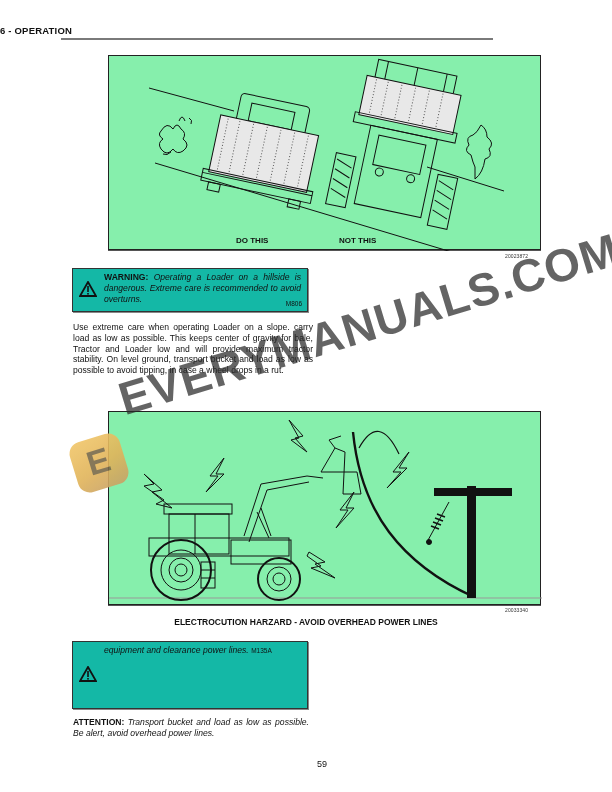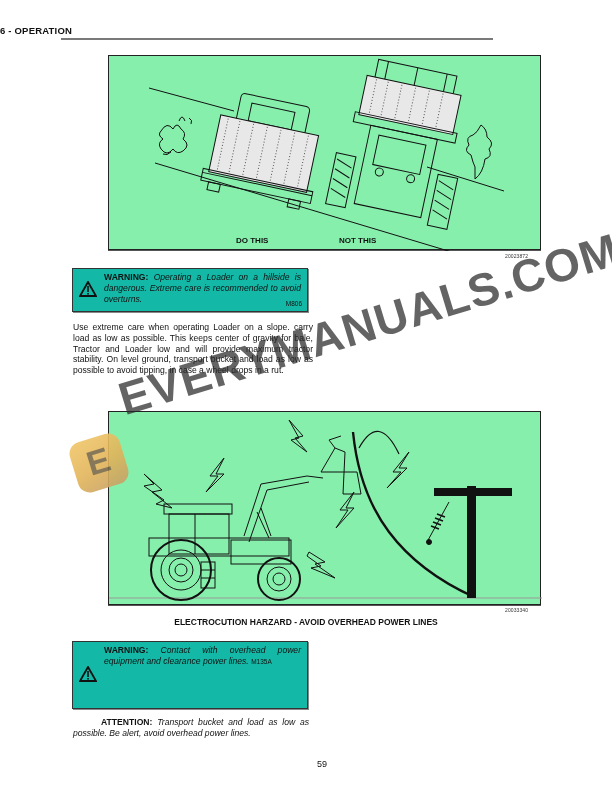--- a/index.html
+++ b/index.html
@@ -28,21 +28,21 @@
   .wlabel { font-weight: bold; font-style: normal; }
   .wbody { font-style: italic; }
   .wcode { font-style: normal; font-size: 6.5px; }
   .warn1 .wcode { position: absolute; right: 5px; bottom: 4px; }
   .justify { text-align: justify; text-align-last: left; }
   .spread { text-align: justify; text-align-last: justify; letter-spacing: 1.2px; }
   .para { position: absolute; left: 73px; top: 322px; width: 240px; font-size: 8.6px; line-height: 10.8px;
           text-align: justify; }
   .caption { position: absolute; left: 0; width: 612px; text-align: center; top: 617px; font-size: 8.5px; font-weight: bold; }
   .attention { position: absolute; left: 73px; top: 717px; width: 236px; font-size: 8.6px; line-height: 11px; text-align: justify; }
-  .att-label { font-weight: bold; margin-left: 28px; }
+  .att-label { font-weight: bold; }
   .att-body { font-style: italic; }
   .page-num { position: absolute; left: 0; width: 612px; top: 759px; text-align: center; font-size: 9px; padding-left: 16px; }
   .watermark { position: absolute; left: 0; top: 0; width: 612px; height: 792px; pointer-events: none; }
   .wm-text { position: absolute; left: 128px; top: 372px; font-size: 46px; font-weight: bold;
              color: rgba(40,40,40,0.72); transform: rotate(-17deg); transform-origin: left bottom;
              letter-spacing: 1px; white-space: nowrap; }
   .wm-logo { position: absolute; left: 73px; top: 437px; width: 52px; height: 52px; border-radius: 12px;
              background: linear-gradient(160deg, #f2c76a 0%, #e1b45a 55%, #c7a066 100%);
              transform: rotate(-17deg); opacity: 0.9; }
   .wm-logo span { position: absolute; left: 0; top: 5px; width: 52px; text-align: center; font-size: 34px;
@@ -170,21 +170,20 @@
 <div class="fig-code code2">20033340</div>
 <div class="caption">ELECTROCUTION HARZARD - AVOID OVERHEAD POWER LINES</div>
 
 <div class="warn warn2">
   <svg class="tri" width="18" height="16" viewBox="0 0 18 16">
     <path d="M9 1 L17 15 H1 Z" fill="none" stroke="#111" stroke-width="1.8"></path>
     <rect x="8.2" y="5" width="1.6" height="6" fill="#111"></rect>
     <rect x="8.2" y="12" width="1.6" height="1.6" fill="#111"></rect>
   </svg>
   <div class="wtext">
-    <div class="spread" style="letter-spacing:0;"><span class="wlabel">WARNING:</span> <span class="wbody">Contact with overhead power</span></div>
     <div class="wbody" style="white-space:nowrap;"><span>equipment and clearance power lines.</span> <span class="wcode">M135A</span></div>
   </div>
 </div>
 
 <div class="attention">
   <span class="att-label">ATTENTION:</span>
   <span class="att-body">Transport bucket and load as low as possible. Be alert, avoid overhead power lines.</span>
 </div>
 
 <div class="page-num">59</div>

